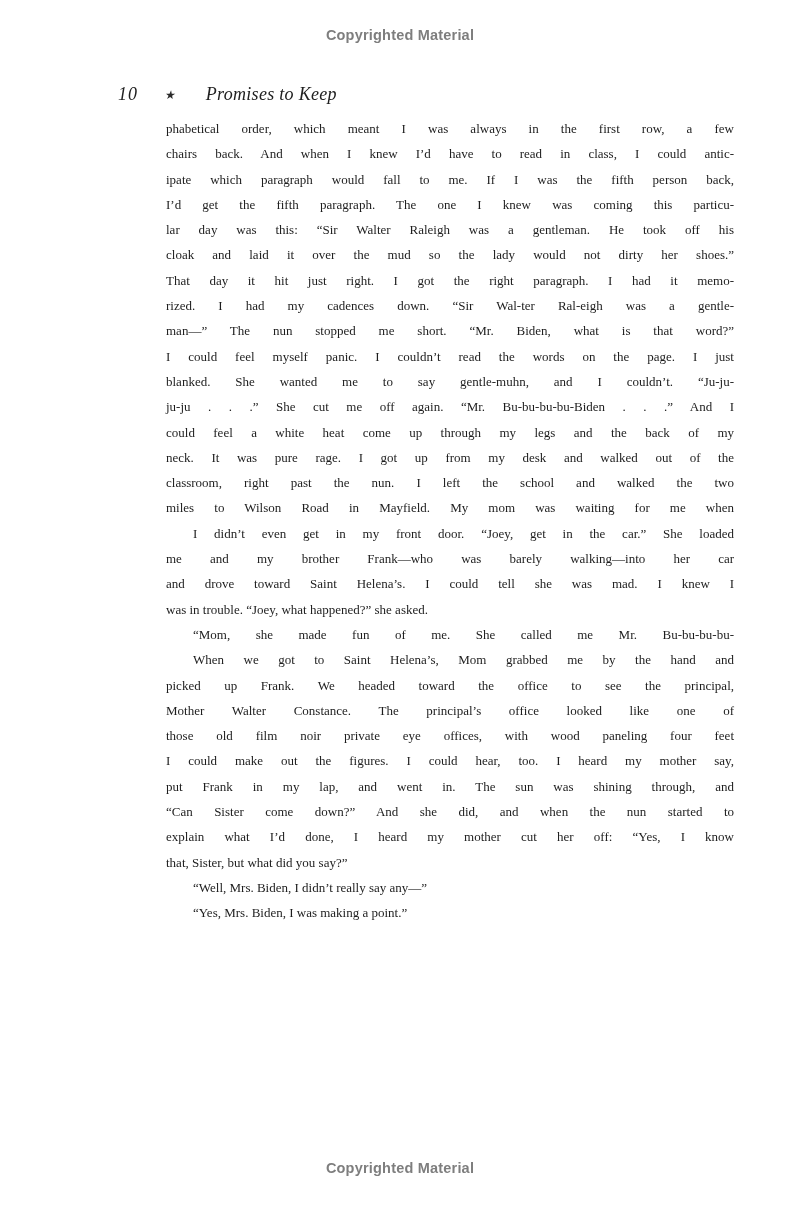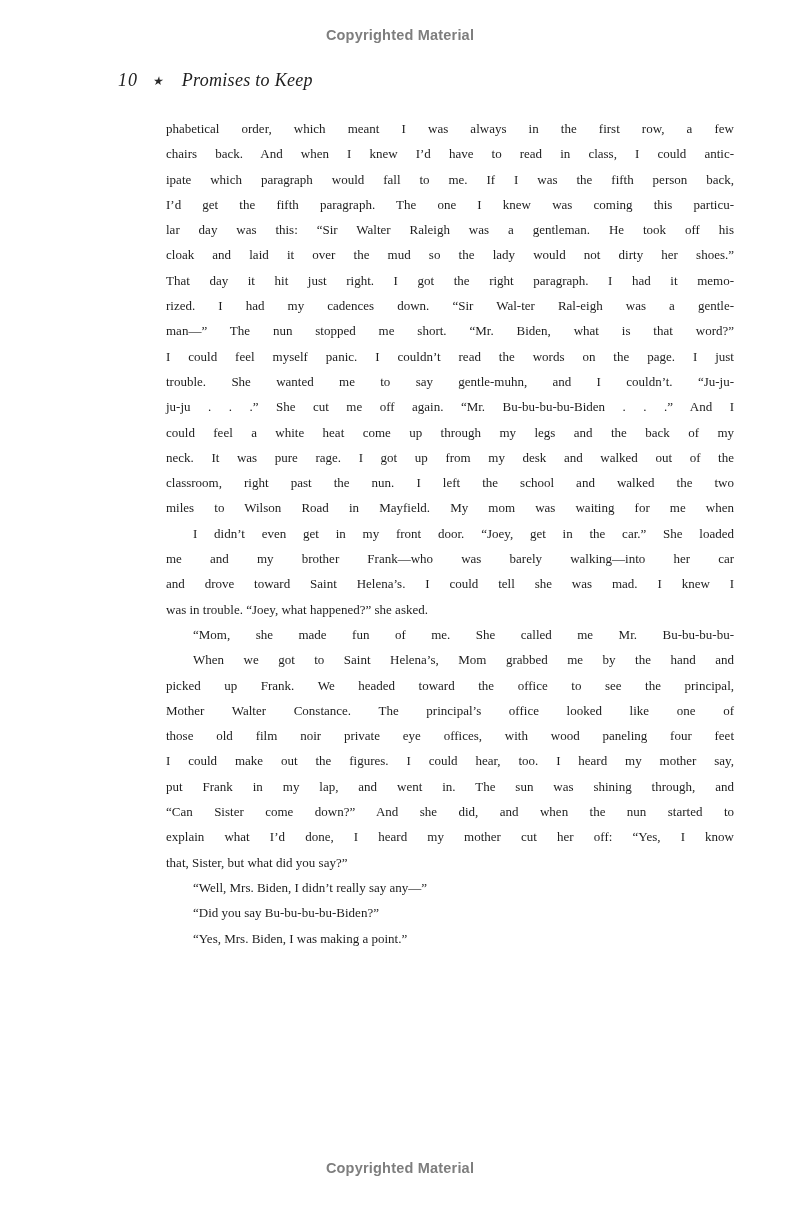--- a/index.html
+++ b/index.html
@@ -25,26 +25,27 @@
     font-size: 14.5px;
     color: #7e7e7e;
     letter-spacing: 0.2px;
   }
   #top-notice { top: 27px; }
   #bottom-notice { top: 1160px; }
 
   #running-header {
     position: absolute;
     left: 118px;
-    top: 70px;
+    top: 84px;
     display: flex;
     align-items: baseline;
     font-style: italic;
     font-size: 18px;
     color: #212121;
+    gap: 12px;
   }
   #running-header .pagenum { letter-spacing: 1px; }
   #running-header .star {
     font-style: normal;
     font-size: 12px;
     margin: 0 18px 0 15px;
     position: relative;
     top: -1px;
     color: #2a2a2a;
     transform: skewX(-8deg);
@@ -91,21 +92,21 @@
         <div class="line">phabetical order, which meant I was always in the first row, a few</div>
         <div class="line">chairs back. And when I knew I’d have to read in class, I could antic-</div>
         <div class="line">ipate which paragraph would fall to me. If I was the fifth person back,</div>
         <div class="line">I’d get the fifth paragraph. The one I knew was coming this particu-</div>
         <div class="line">lar day was this: “Sir Walter Raleigh was a gentleman. He took off his</div>
         <div class="line">cloak and laid it over the mud so the lady would not dirty her shoes.”</div>
         <div class="line">That day it hit just right. I got the right paragraph. I had it memo-</div>
         <div class="line">rized. I had my cadences down. “Sir Wal-ter Ral-eigh was a gentle-</div>
         <div class="line">man—” The nun stopped me short. “Mr. Biden, what is that word?”</div>
         <div class="line">I could feel myself panic. I couldn’t read the words on the page. I just</div>
-        <div class="line">trouble. She wanted me to say gentle-muhn, and I couldn’t. “Ju-ju-</div>
+        <div class="line">blanked. She wanted me to say gentle-muhn, and I couldn’t. “Ju-ju-</div>
         <div class="line">ju-ju . . .” She cut me off again. “Mr. Bu-bu-bu-bu-Biden . . .” And I</div>
         <div class="line">could feel a white heat come up through my legs and the back of my</div>
         <div class="line">neck. It was pure rage. I got up from my desk and walked out of the</div>
         <div class="line">classroom, right past the nun. I left the school and walked the two</div>
         <div class="line">miles to Wilson Road in Mayfield. My mom was waiting for me when</div>
       </div>
       <div class="paragraph">
         <div class="line first-indent">I didn’t even get in my front door. “Joey, get in the car.” She loaded</div>
         <div class="line">me and my brother Frank—who was barely walking—into her car</div>
         <div class="line">and drove toward Saint Helena’s. I could tell she was mad. I knew I</div>
@@ -122,22 +123,19 @@
         <div class="line">I could make out the figures. I could hear, too. I heard my mother say,</div>
         <div class="line">put Frank in my lap, and went in. The sun was shining through, and</div>
         <div class="line">“Can Sister come down?” And she did, and when the nun started to</div>
         <div class="line">explain what I’d done, I heard my mother cut her off: “Yes, I know</div>
         <div class="line last">that, Sister, but what did you say?”</div>
       </div>
       <div class="paragraph">
         <div class="line last first-indent">“Well, Mrs. Biden, I didn’t really say any—”</div>
       </div>
       <div class="paragraph">
-        <div class="line last first-indent">“Did you say Bu-bu-bu-bu-Biden?”</div>
-      </div>
-      <div class="paragraph">
         <div class="line last first-indent">“Yes, Mrs. Biden, I was making a point.”</div>
       </div>
     </div>
 
   <div id="bottom-notice" class="notice">Copyrighted Material</div>
 
 </div>
 
 </body></html>

